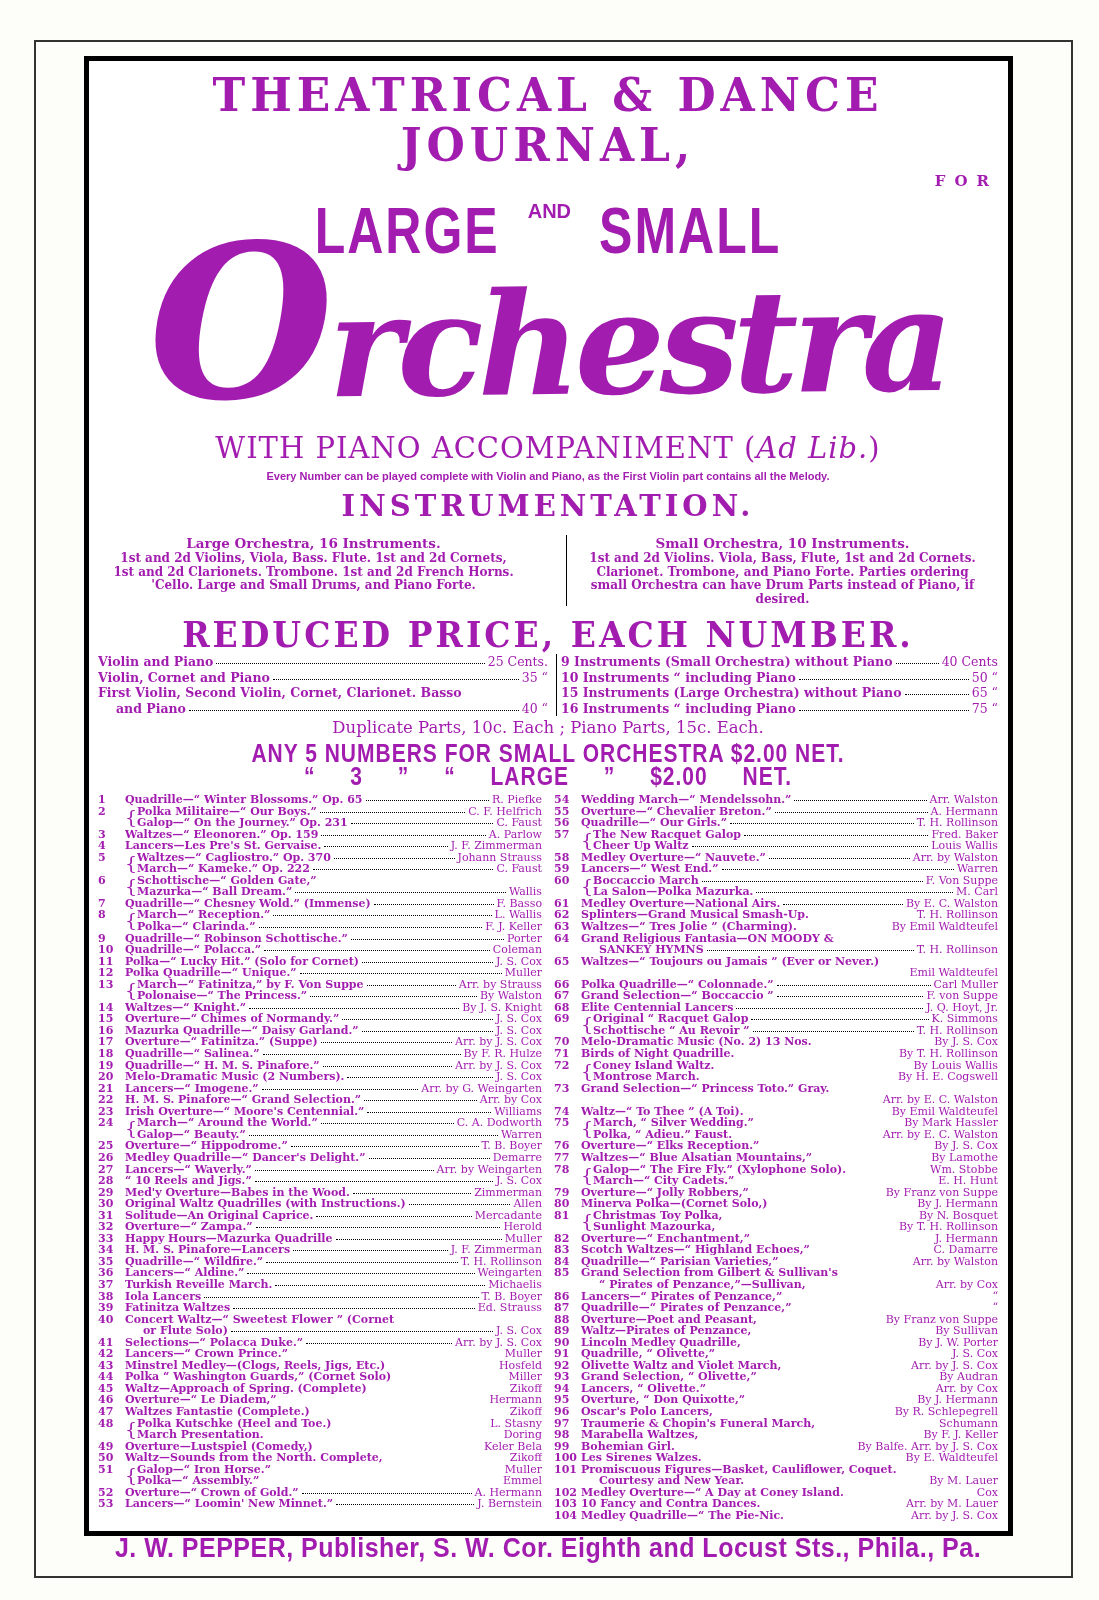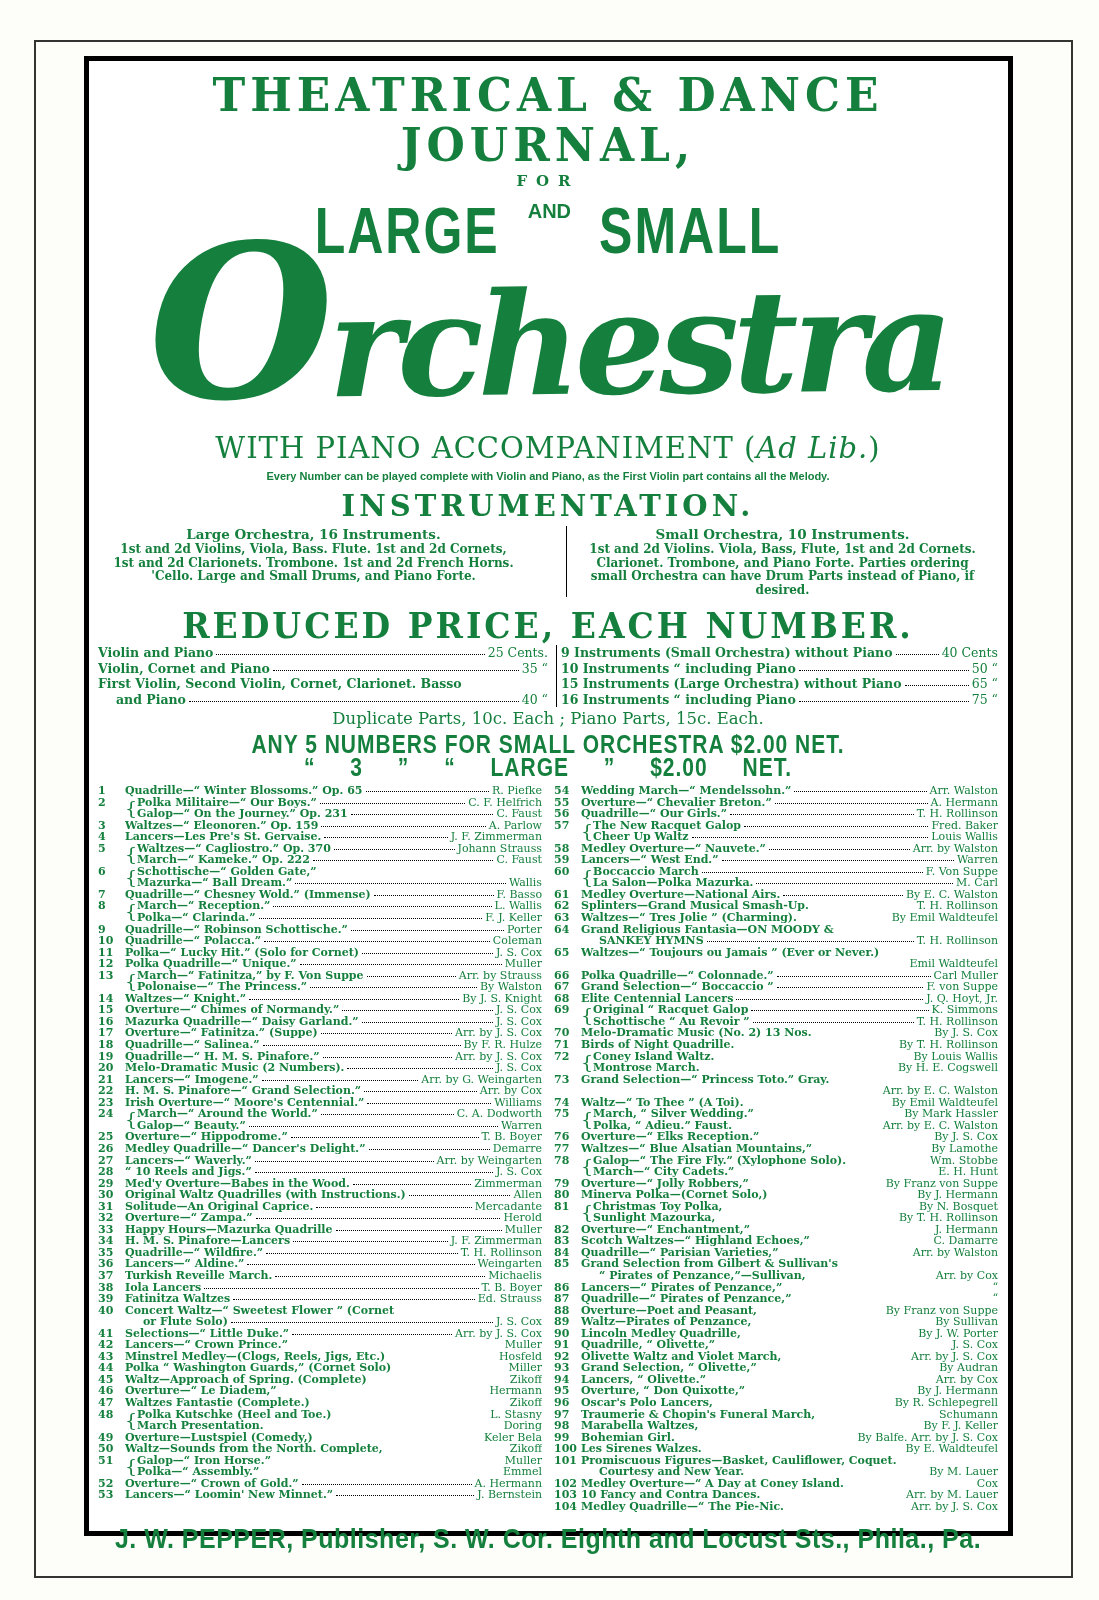--- a/index.html
+++ b/index.html
@@ -1,36 +1,36 @@
 <!DOCTYPE html>
 <html><head>
 <meta charset="utf-8">
 <style>
   html,body{margin:0;padding:0;background:#e8e6e0;}
-  .page{width:1099px;height:1600px;position:relative;background:#fdfdfa;color:#15803d;
+  .page{width:1099px;height:1600px;position:relative;background:#fdfdfa;color:#a21caf;
         font-family:"DejaVu Serif",serif;overflow:hidden;}
   .outer-frame{position:absolute;left:34px;top:40px;right:26px;bottom:22px;border:2px solid #000;opacity:.8;}
   .inner-frame{position:absolute;left:84px;top:56px;width:929px;height:1480px;border:5px solid #000;box-sizing:border-box;background:#fff;}
   .content{position:absolute;left:98px;top:64px;width:900px;height:1462px;}
 
   .title{font-size:44px;font-weight:bold;text-align:center;letter-spacing:5px;line-height:48px;margin-top:8px;transform:scaleY(1.05);}
-  .for-label{font-size:15px;font-weight:bold;text-align:center;letter-spacing:9px;margin-top:4px;}
+  .for-label{font-size:15px;font-weight:bold;text-align:right;letter-spacing:9px;margin-top:4px;}
   .large-small{display:flex;justify-content:center;align-items:flex-start;gap:28px;margin-top:8px;
                font-family:"Liberation Sans",sans-serif;font-weight:bold;}
   .ls-big{font-size:50px;line-height:50px;letter-spacing:2px;transform:scaleY(1.3);transform-origin:top;}
   .ls-and{font-size:20px;line-height:22px;margin-top:2px;}
   .orchestra{font-style:italic;font-weight:bold;text-align:center;font-size:142px;line-height:170px;
              letter-spacing:-6px;margin-top:-14px;transform:rotate(-0.6deg);}
   .orchestra::first-letter{font-size:1.5em;}
   .acc-line{font-size:29px;text-align:center;margin-top:2px;letter-spacing:1px;}
   .acc-line .it{font-style:italic;}
   .tagline{font-family:"Liberation Sans",sans-serif;font-weight:bold;font-size:11px;text-align:center;margin-top:5px;}
 
   .instr-h{font-size:29px;font-weight:bold;text-align:center;letter-spacing:4px;margin-top:7px;transform:scaleY(1.05);}
-  .instr-cols{display:flex;margin-top:3px;gap:37px;}
+  .instr-cols{display:flex;margin-top:12px;gap:37px;}
   .icol{flex:1;padding:0 10px;min-width:0;}
   .icol + .icol{border-left:1.5px solid #000;}
   .icol-title{font-size:13.5px;font-weight:bold;text-align:center;}
   .icol-body{font-size:12px;font-weight:bold;line-height:13.5px;text-align:center;margin-top:1px;}
 
   .red-h{font-size:33px;font-weight:bold;text-align:center;letter-spacing:3px;margin-top:9px;transform:scaleY(1.05);}
   .price-cols{display:flex;}
   .pcol{min-width:0;}
   .pcol-left{flex:0 0 50%;padding-right:8px;}
   .pcol-right{flex:1;border-left:1.2px solid #000;padding-left:4px;}
@@ -584,21 +584,21 @@
                 <span class="t">or Flute Solo)</span>
                 <span class="lead"></span>
                 <span class="a">J. S. Cox</span>
               </div>
             </div>
           </div>
           <div class="citem">
             <span class="num">41</span>
             <div class="rows">
               <div class="lrow">
-                <span class="t">Selections—“ Little Duke.”</span>
+                <span class="t">Selections—“ Polacca Duke.”</span>
                 <span class="lead"></span>
                 <span class="a">Arr. by J. S. Cox</span>
               </div>
             </div>
           </div>
           <div class="citem">
             <span class="num">42</span>
             <div class="rows">
               <div class="lrow">
                 <span class="t">Lancers—“ Crown Prince.”</span>

